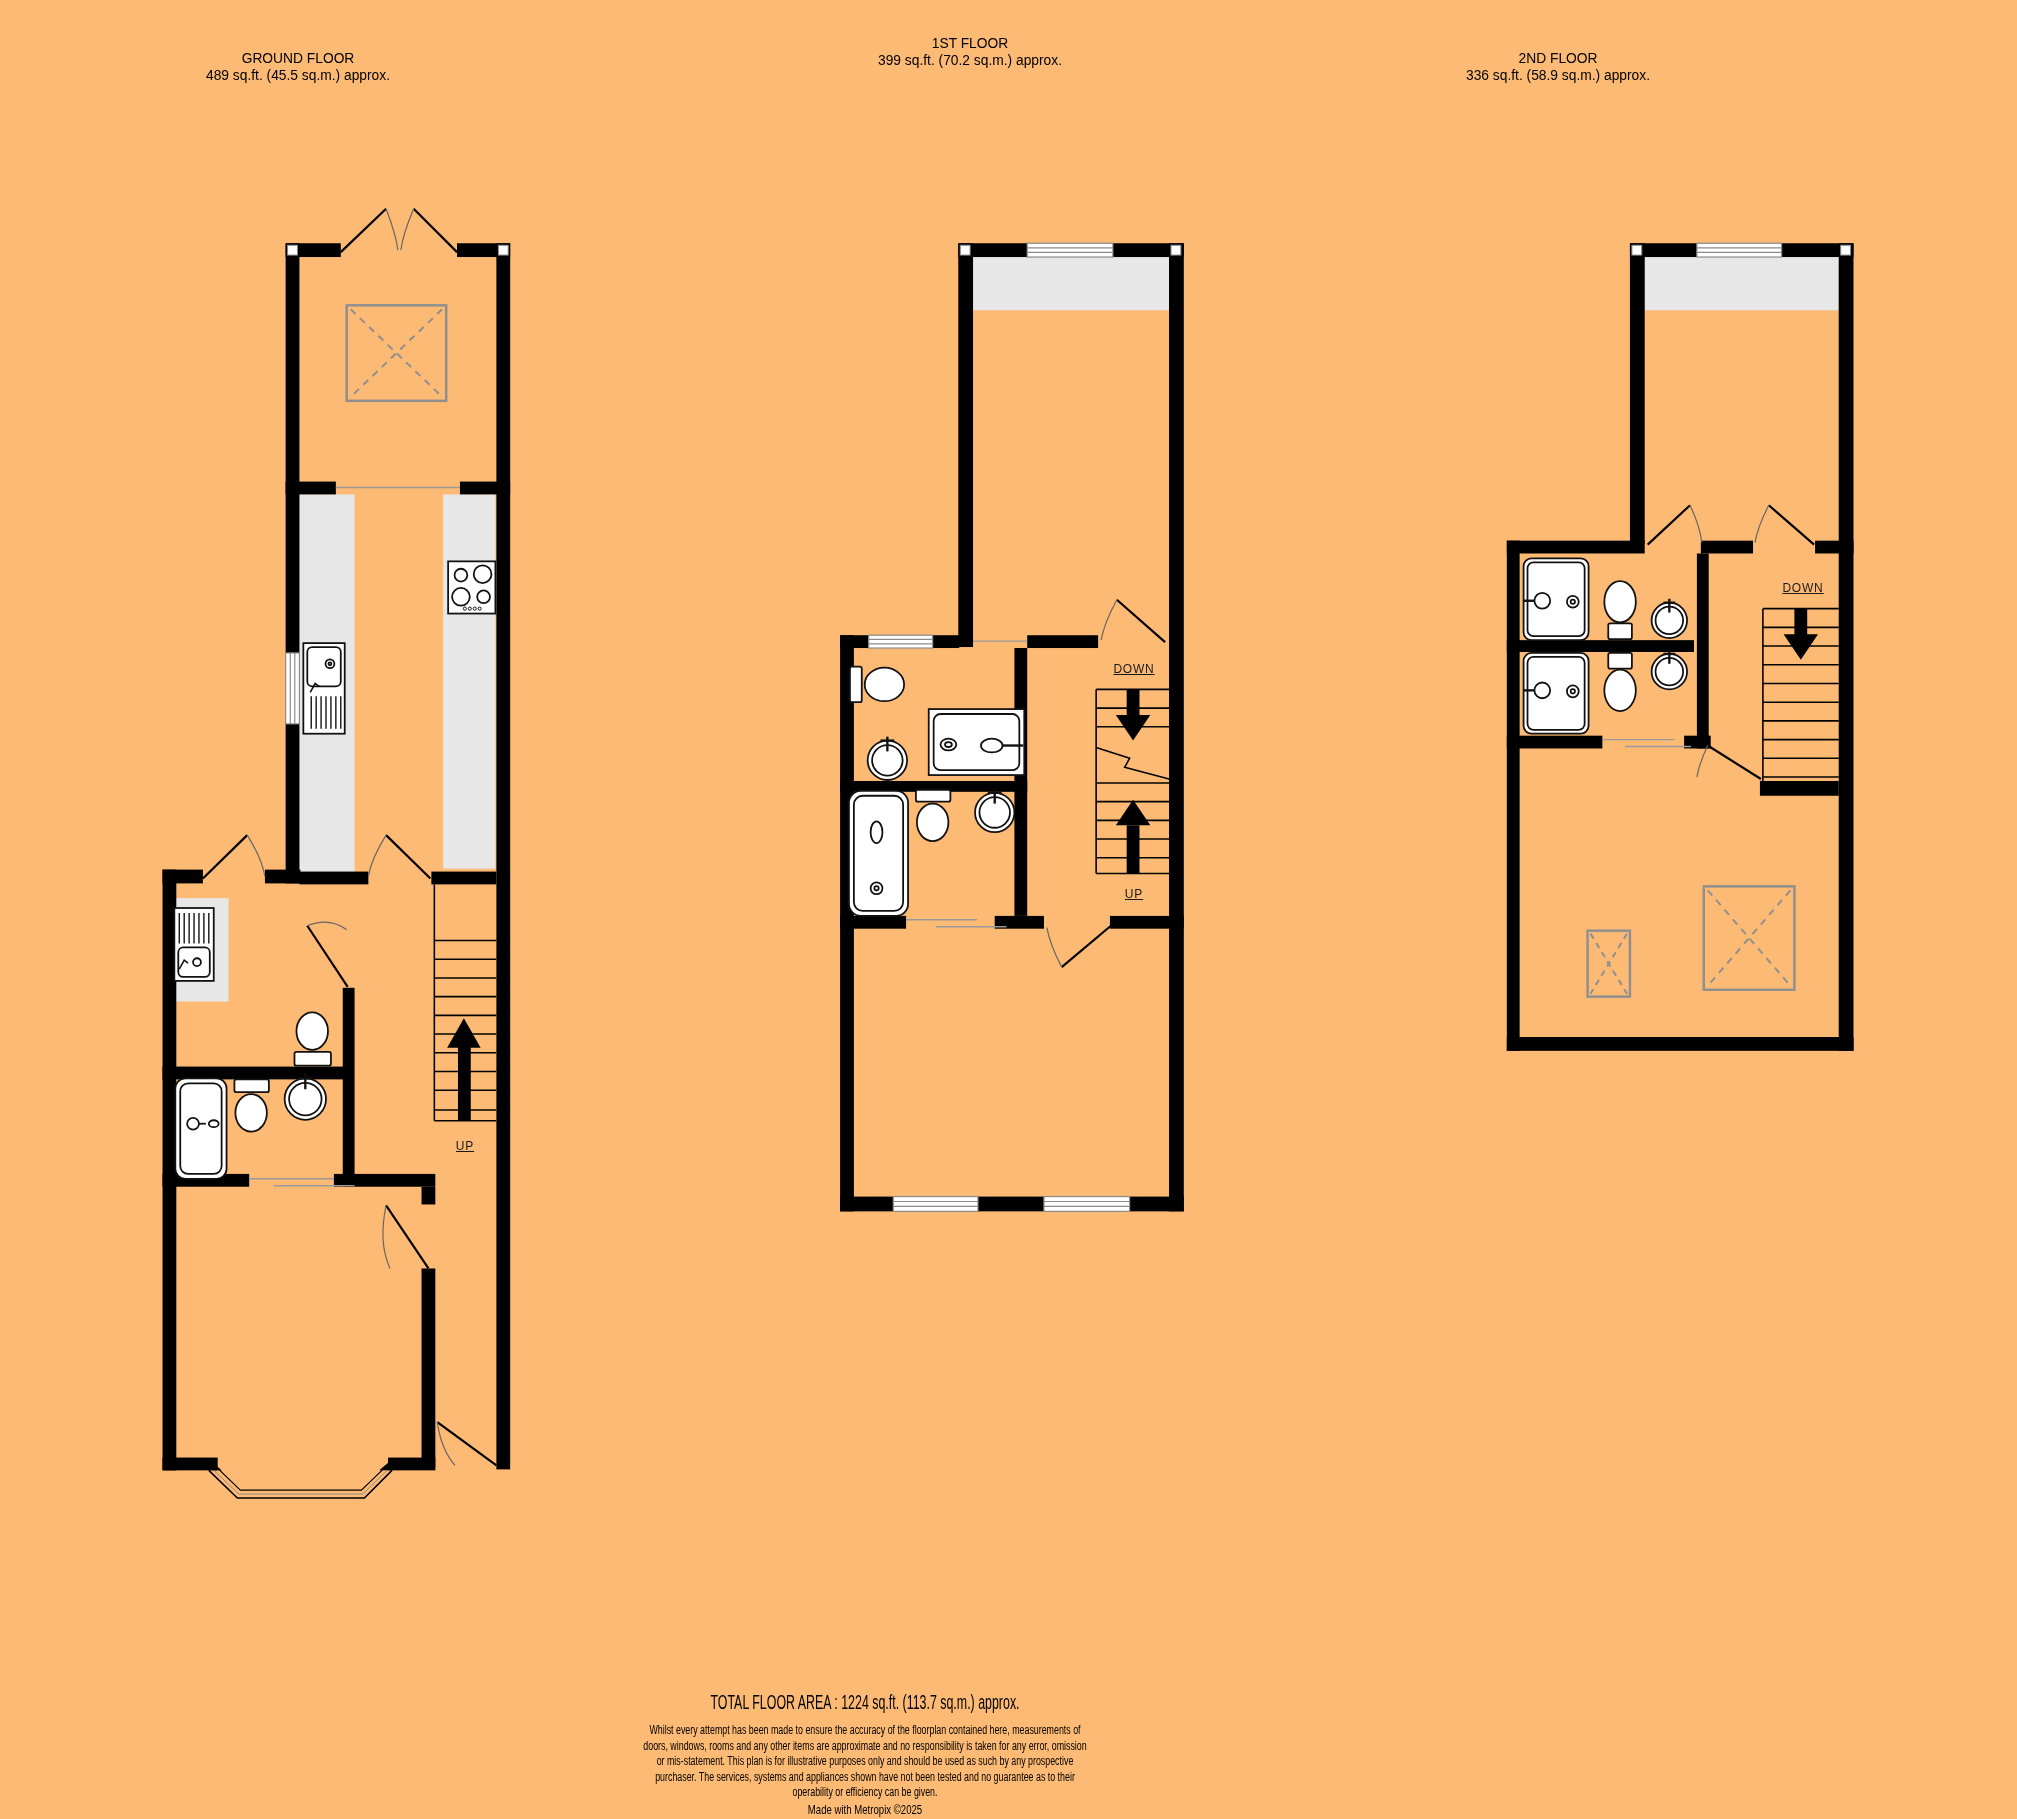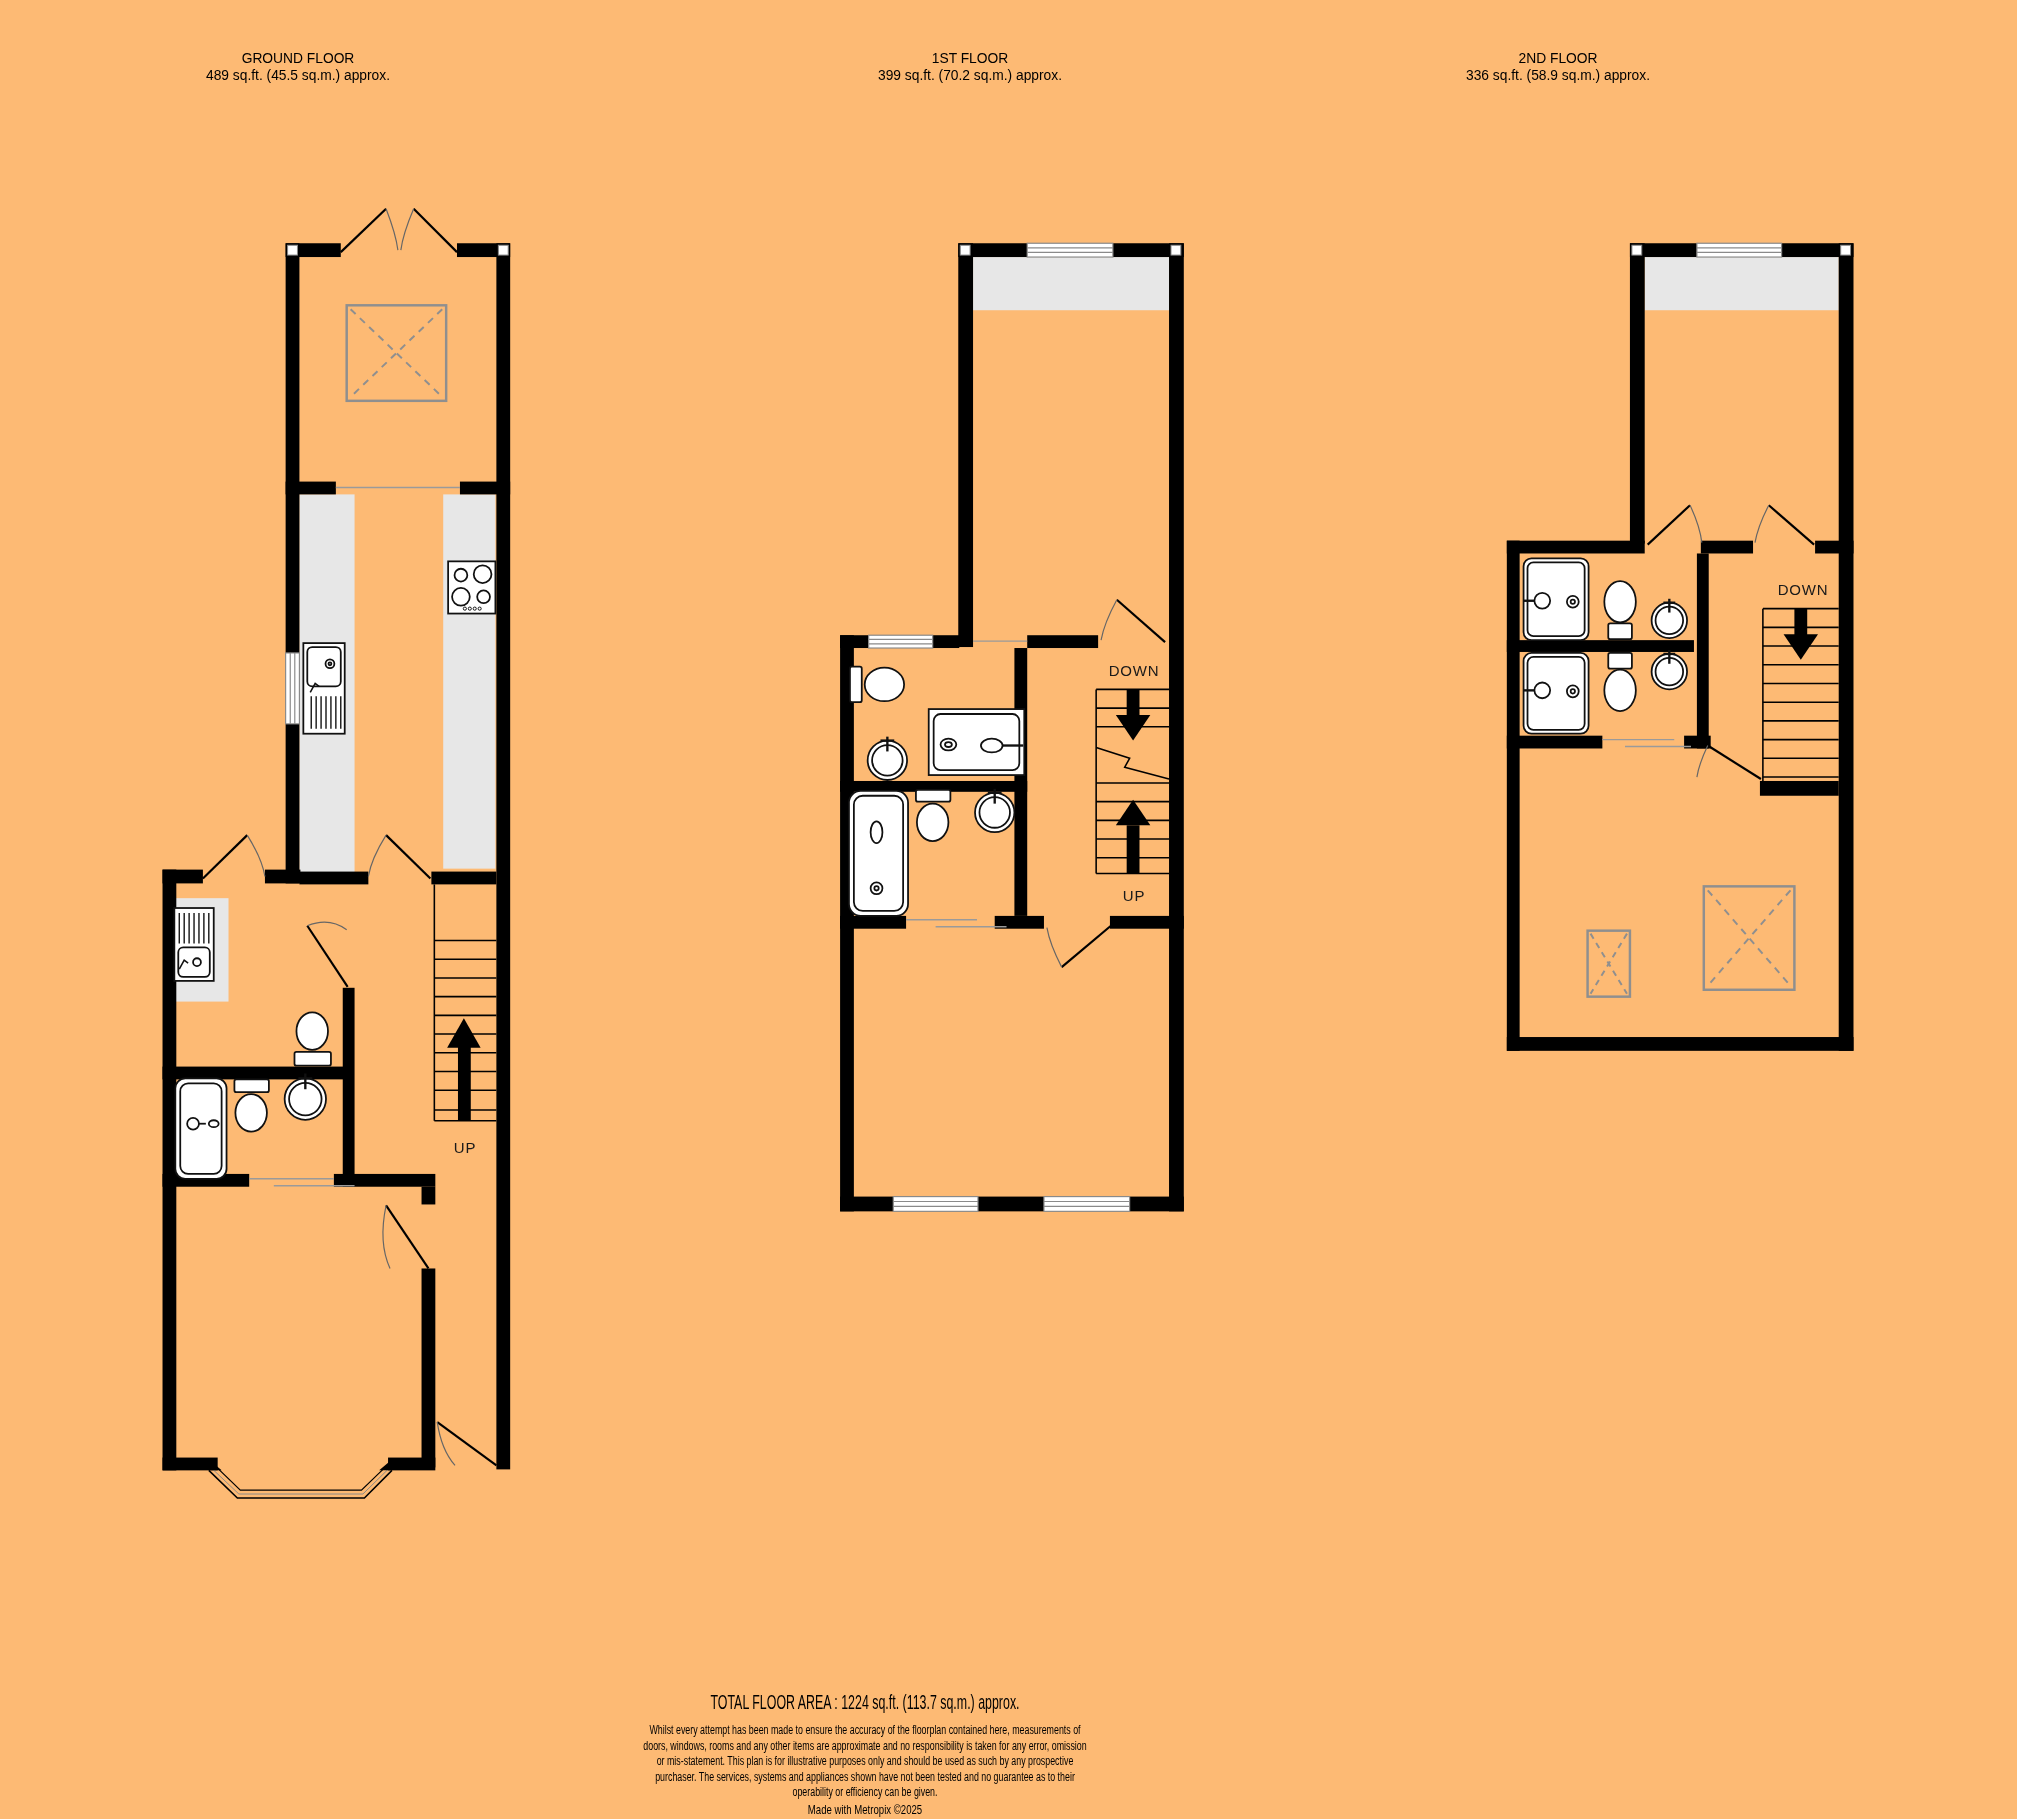--- a/index.html
+++ b/index.html
@@ -1,40 +1,40 @@
 <!DOCTYPE html>
 <html><head>
 <meta charset="utf-8">
 <style>
   html,body{margin:0;padding:0;background:#fff;}
   .canvas{position:relative;width:2017px;height:1819px;background:#fdba74;
           font-family:"Liberation Sans",sans-serif;color:#000;overflow:hidden;}
   .plan-svg{position:absolute;left:0;top:0;}
   .fl-hdr{position:absolute;transform:translateX(-50%);text-align:center;
           font-size:13.8px;line-height:16.7px;white-space:nowrap;color:#000;}
-  .stair-label{position:absolute;transform:translateX(-50%);font-size:15px;
-          letter-spacing:0.8px;color:#1a1a1a;white-space:nowrap;}
+  .stair-label{position:absolute;transform:translateX(-50%);font-size:12px;
+          letter-spacing:0.8px;color:#1a1a1a;white-space:nowrap;text-decoration:underline;}
   .footer-total{position:absolute;left:865px;top:1691px;transform:translateX(-50%) scaleX(0.63);
           font-size:19.7px;white-space:nowrap;color:#000;}
   .footer-disclaimer{position:absolute;left:865px;top:1723px;width:630px;
           transform:translateX(-50%) scaleX(0.72);font-size:12.3px;line-height:15.5px;
           text-align:center;color:#000;}
   .footer-credit{position:absolute;left:865px;top:1802px;transform:translateX(-50%) scaleX(0.75);
           font-size:12.8px;white-space:nowrap;color:#000;}
 </style>
 </head>
 <body>
 
 <div class="canvas">
 
   <div class="fl-hdr" style="left:298px;top:51px;">
     <div>GROUND FLOOR</div>
     <div>489 sq.ft. (45.5 sq.m.) approx.</div>
   </div>
-  <div class="fl-hdr" style="left:970px;top:51px;">
+  <div class="fl-hdr" style="left:970px;top:36px;">
     <div>1ST FLOOR</div>
     <div>399 sq.ft. (70.2 sq.m.) approx.</div>
   </div>
   <div class="fl-hdr" style="left:1558px;top:51px;">
     <div>2ND FLOOR</div>
     <div>336 sq.ft. (58.9 sq.m.) approx.</div>
   </div>
 
   <div class="stair-label" style="left:465px;top:1139px;">UP</div>
   <div class="stair-label" style="left:1134px;top:662px;">DOWN</div>

